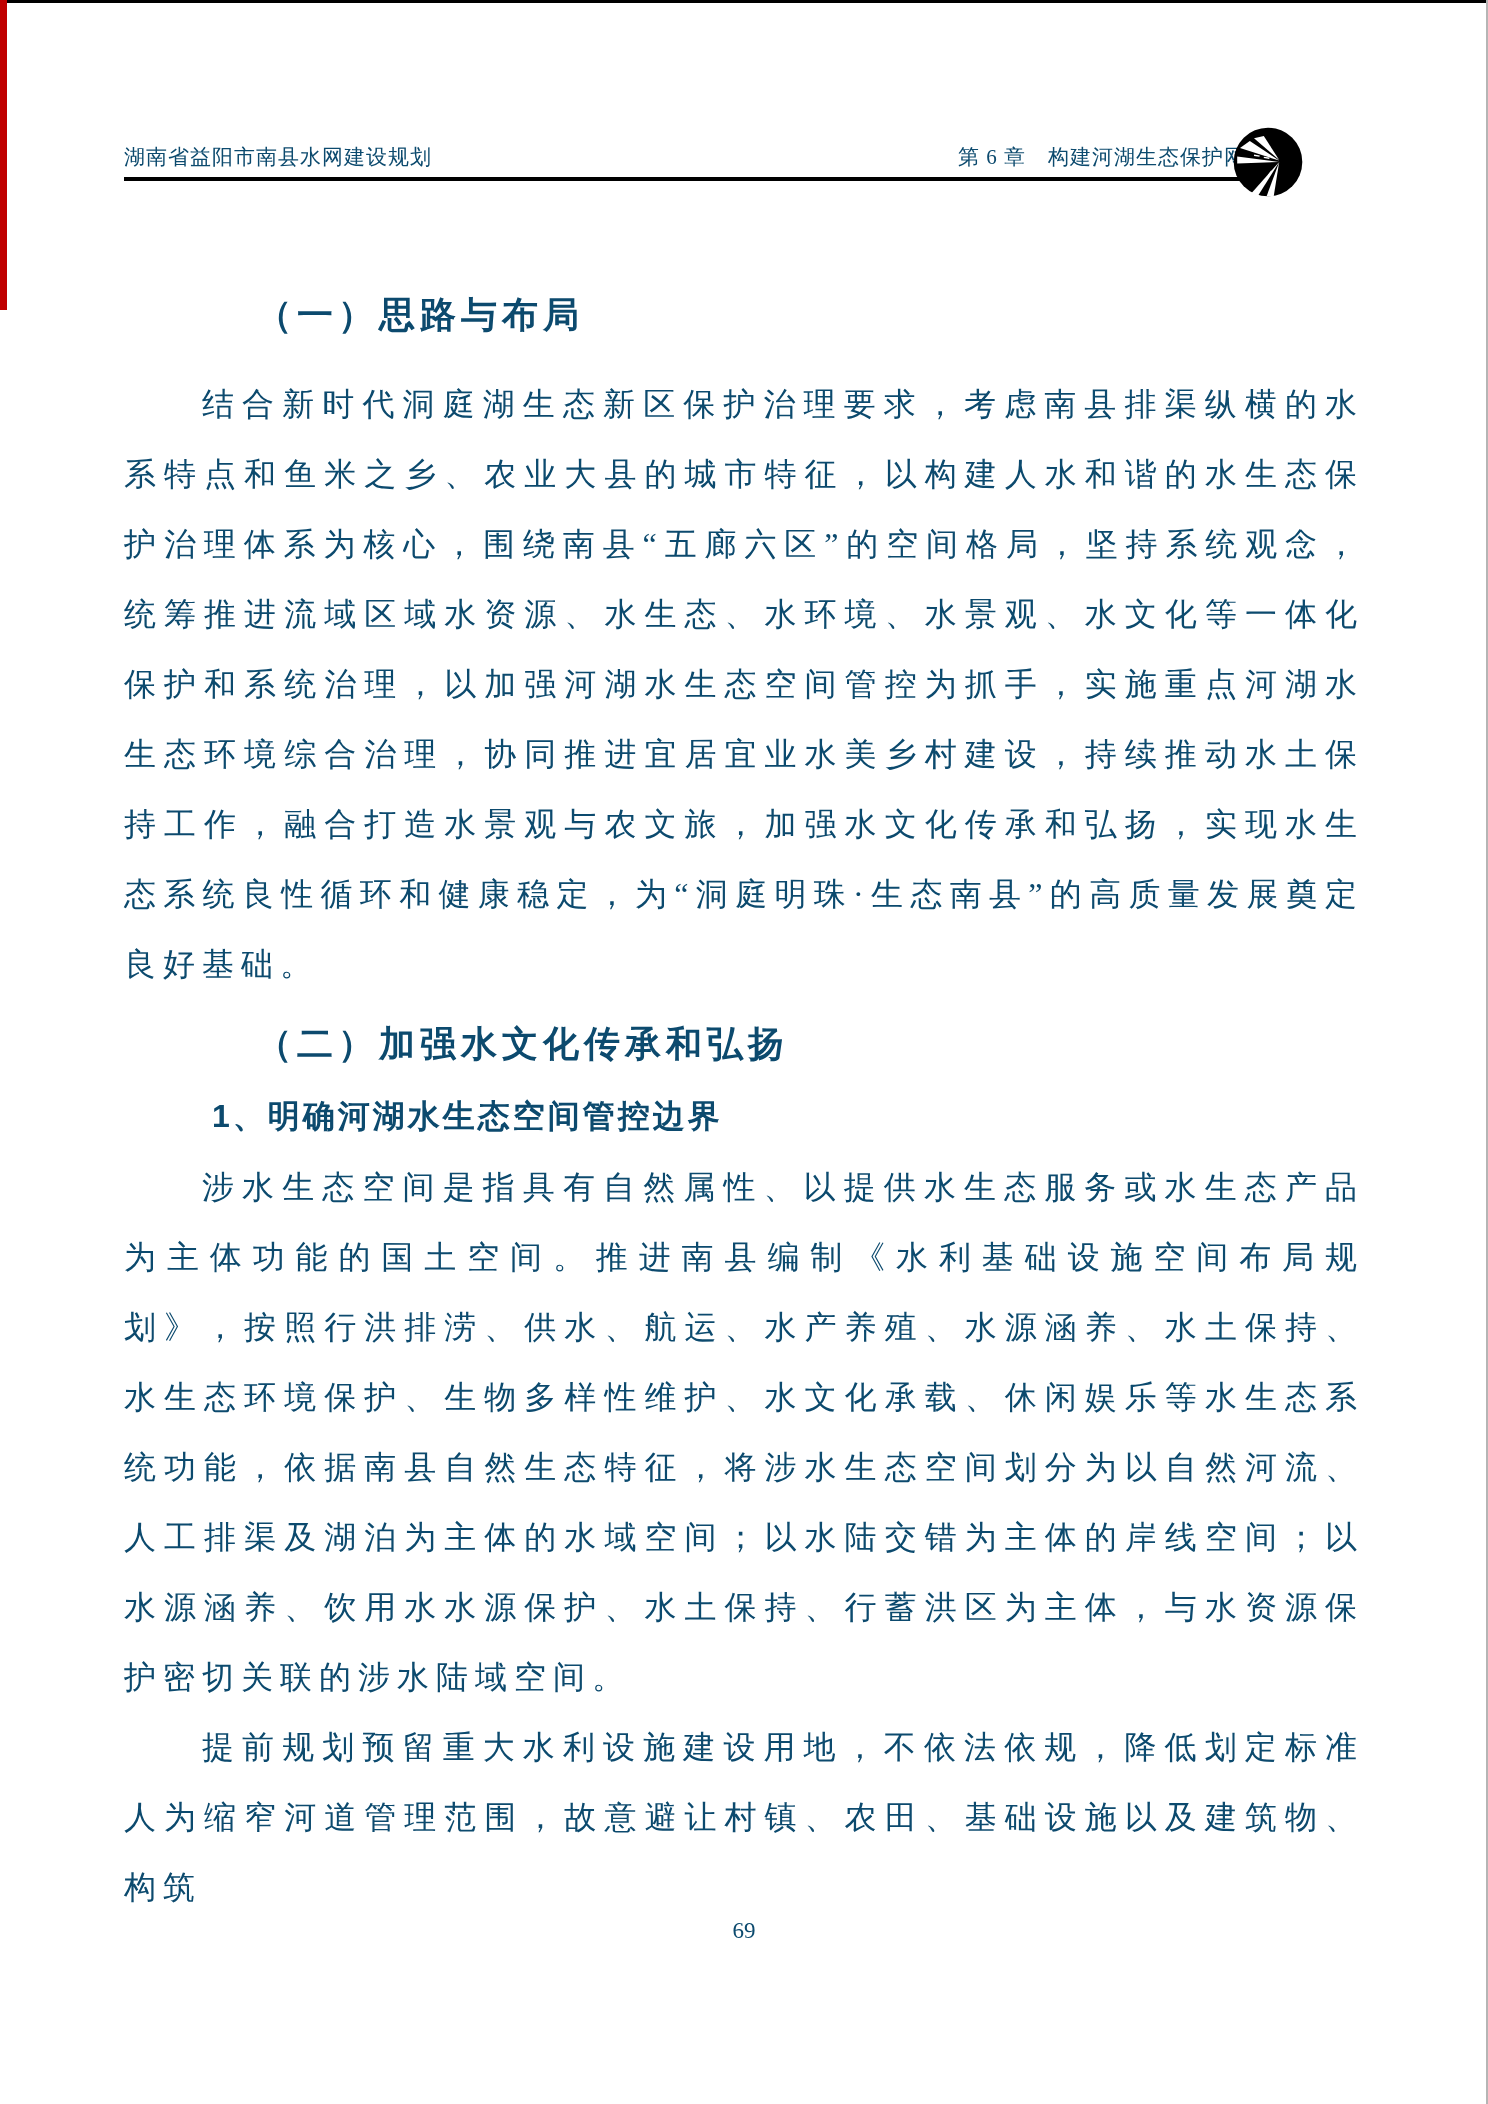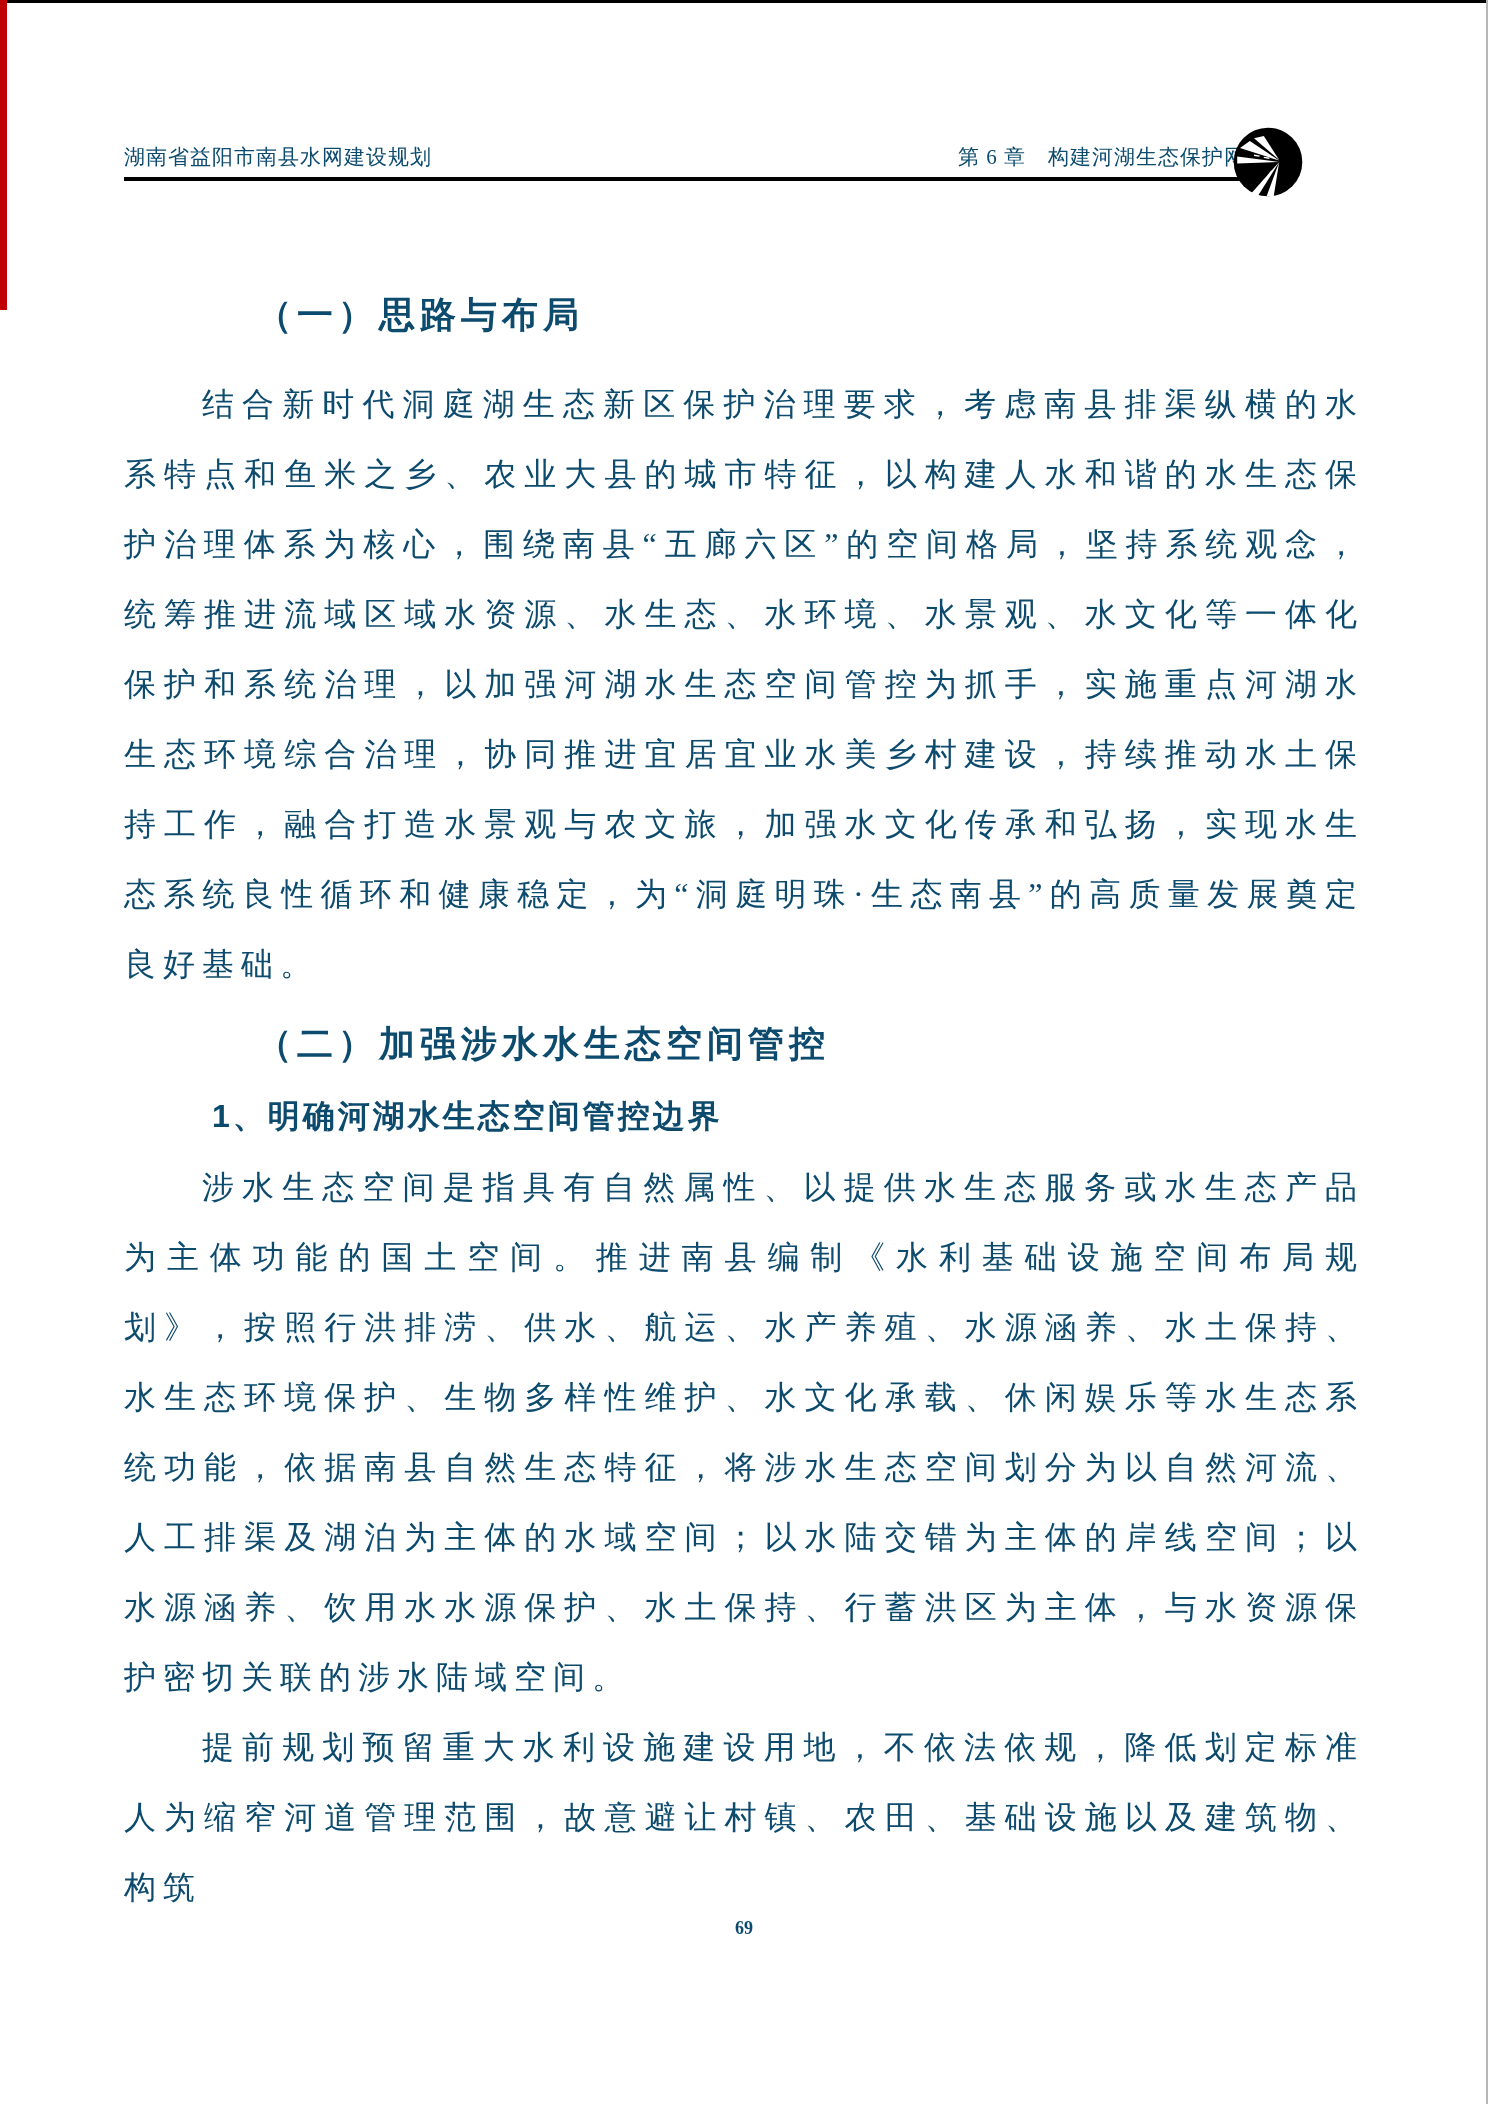--- a/index.html
+++ b/index.html
@@ -107,22 +107,21 @@
   .body-para.p1 { margin-top: 31px; }
   .body-para.p2 { margin-top: 15px; }
   .body-para.p3 { margin-top: 0; }
 
   .page-number {
     position: absolute;
     top: 1918px;
     left: 0;
     width: 1488px;
     text-align: center;
-    font-size: 18px;
-    font-weight: bold;
+    font-size: 23px;
   }
 </style>
 </head>
 <body>
 
 <div class="page">
 
   <div class="top-border"></div>
   <div class="left-red-bar" style="background: rgb(192, 0, 0);"></div>
 
@@ -150,21 +149,21 @@
     </svg>
   </div>
 
   <div class="doc-body">
 
 
     <h2 class="section-heading first">（一）思路与布局</h2>
 
     <p class="body-para p1">结合新时代洞庭湖生态新区保护治理要求，考虑南县排渠纵横的水系特点和鱼米之乡、农业大县的城市特征，以构建人水和谐的水生态保护治理体系为核心，围绕南县“五廊六区”的空间格局，坚持系统观念，统筹推进流域区域水资源、水生态、水环境、水景观、水文化等一体化保护和系统治理，以加强河湖水生态空间管控为抓手，实施重点河湖水生态环境综合治理，协同推进宜居宜业水美乡村建设，持续推动水土保持工作，融合打造水景观与农文旅，加强水文化传承和弘扬，实现水生态系统良性循环和健康稳定，为“洞庭明珠·生态南县”的高质量发展奠定良好基础。</p>
 
-    <h2 class="section-heading second">（二）加强涉水水生态空间管控</h2>
+    <h2 class="section-heading second">（二）加强水文化传承和弘扬</h2>
 
     <h3 class="subsection-heading">1、明确河湖水生态空间管控边界</h3>
 
     <p class="body-para p2">涉水生态空间是指具有自然属性、以提供水生态服务或水生态产品为主体功能的国土空间。推进南县编制《水利基础设施空间布局规划》，按照行洪排涝、供水、航运、水产养殖、水源涵养、水土保持、水生态环境保护、生物多样性维护、水文化承载、休闲娱乐等水生态系统功能，依据南县自然生态特征，将涉水生态空间划分为以自然河流、人工排渠及湖泊为主体的水域空间；以水陆交错为主体的岸线空间；以水源涵养、饮用水水源保护、水土保持、行蓄洪区为主体，与水资源保护密切关联的涉水陆域空间。</p>
 
     <p class="body-para p3">提前规划预留重大水利设施建设用地，不依法依规，降低划定标准人为缩窄河道管理范围，故意避让村镇、农田、基础设施以及建筑物、构筑</p>
 
   </div>
 
   <div class="page-number">69</div>

